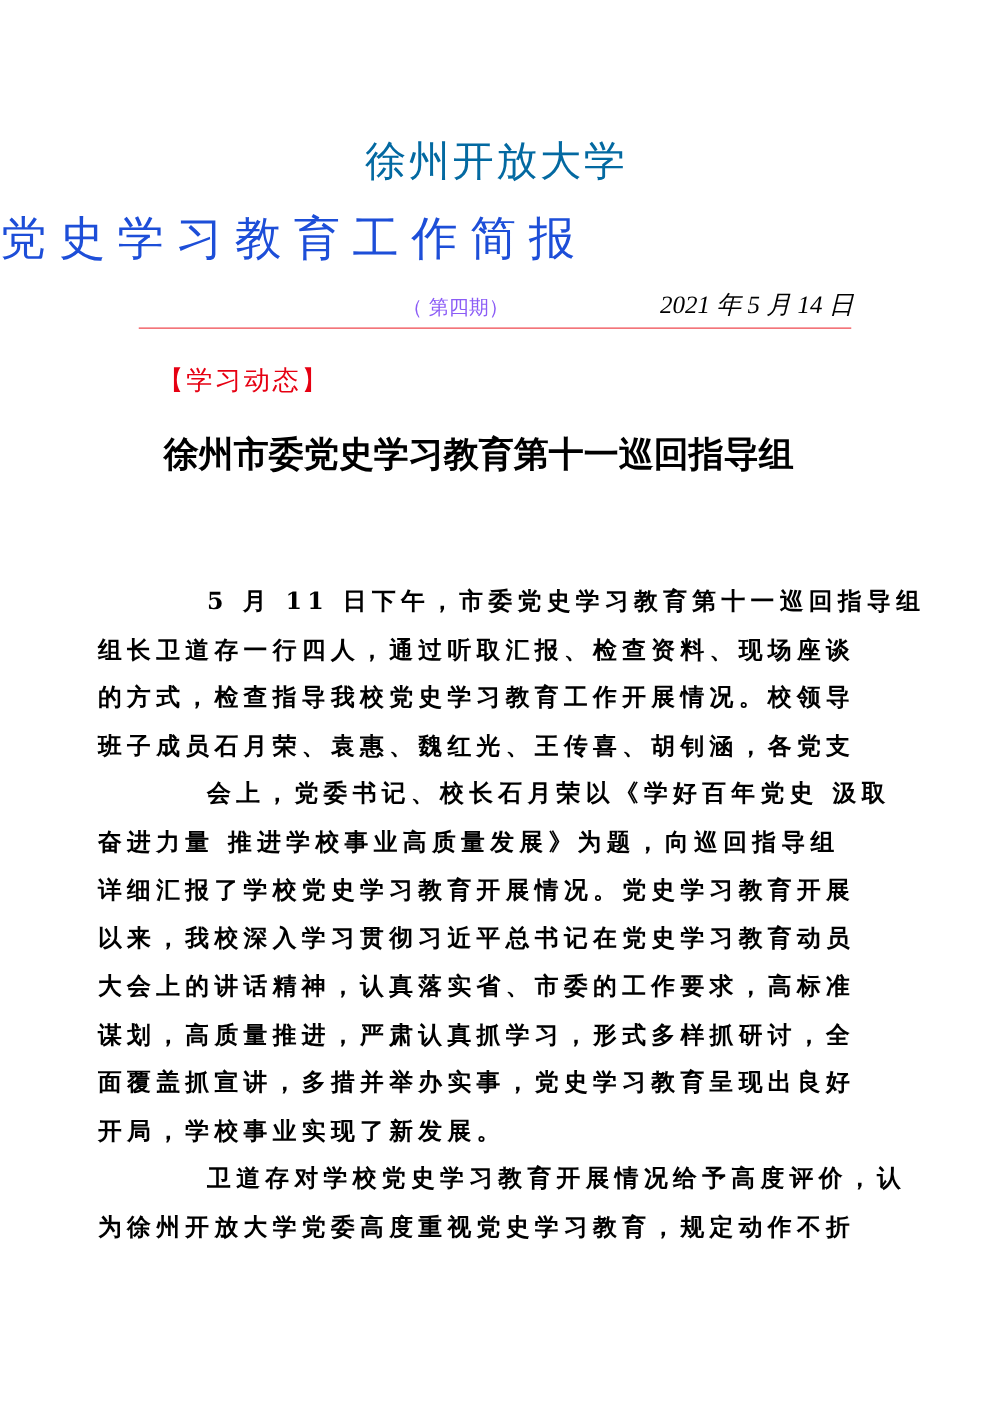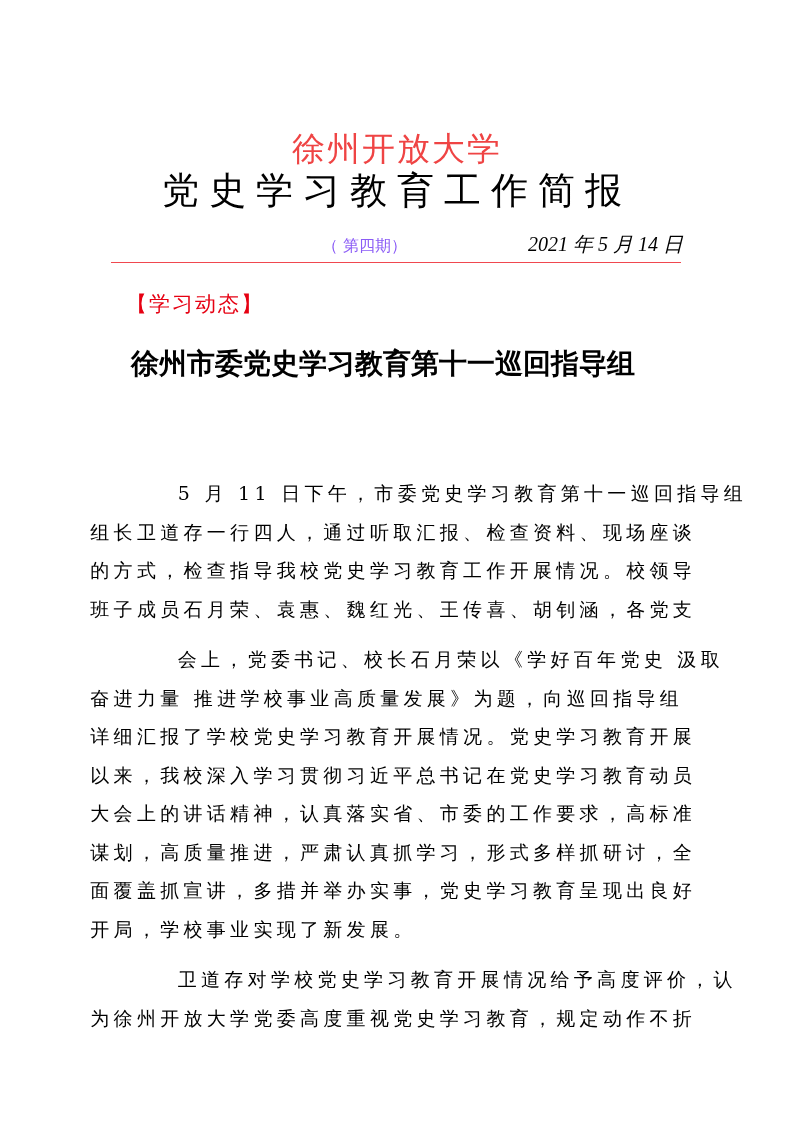--- a/index.html
+++ b/index.html
@@ -1,32 +1,32 @@
 <!DOCTYPE html>
 <html><head>
 <meta charset="utf-8">
 <style>
   html, body { margin:0; padding:0; background:#ffffff; }
   body { width:794px; height:1123px; position:relative; overflow:hidden;
          font-family: "DejaVu Serif", "Liberation Serif", serif; color:#000; }
   .org { position:absolute; left:0; width:794px; top:104px; text-align:center;
-         color:#ef4444; font-size:33px; letter-spacing:2px; line-height:50px;margin-top:20px; }
-  .bulletin { position:absolute; left:0; width:794px; top:164px; text-align:center;
-         color:#000000; font-size:37px; letter-spacing:10px; line-height:54px; }
+         color:#0369a1; font-size:33px; letter-spacing:2px; line-height:50px; }
+  .bulletin { position:absolute; left:0; width:794px; top:164px; text-align:left;
+         color:#1d4ed8; font-size:37px; letter-spacing:10px; line-height:54px; }
   .issue { position:absolute; left:322px; top:234px; color:#8b5cf6; font-size:16px; line-height:24px; }
   .date { position:absolute; left:528px; top:232px; font-size:20px; line-height:24px;
           font-family:"Liberation Serif", serif;font-style:italic; }
   .rule { position:absolute; left:111px; top:262px; width:570px; height:0;
           border-top:1.5px solid #f0484f; }
   .section { position:absolute; left:126px; top:288px; color:#e60012; font-size:21px; letter-spacing:2px; line-height:32px; }
   .headline { position:absolute; left:0; width:766px; top:343px; text-align:center;
               font-weight:bold; font-size:28px; line-height:41px; letter-spacing:0px; }
   .body { position:absolute; left:122px; top:462px; width:558px; font-size:19px;
           line-height:38.5px; letter-spacing:4.3px; text-align:justify; }
-  .body p { margin:12px; text-indent:2.3em; }
+  .body p { margin:0; text-indent:2.3em;font-weight:bold; }
   .line { display:block; white-space:nowrap; }
 </style>
 </head>
 <body>
 
 <div class="org">徐州开放大学</div>
 <div class="bulletin">党史学习教育工作简报</div>
 <div class="issue">（ 第四期）</div>
 <div class="date">2021 年 5 月 14 日</div>
 <div class="rule"></div>

